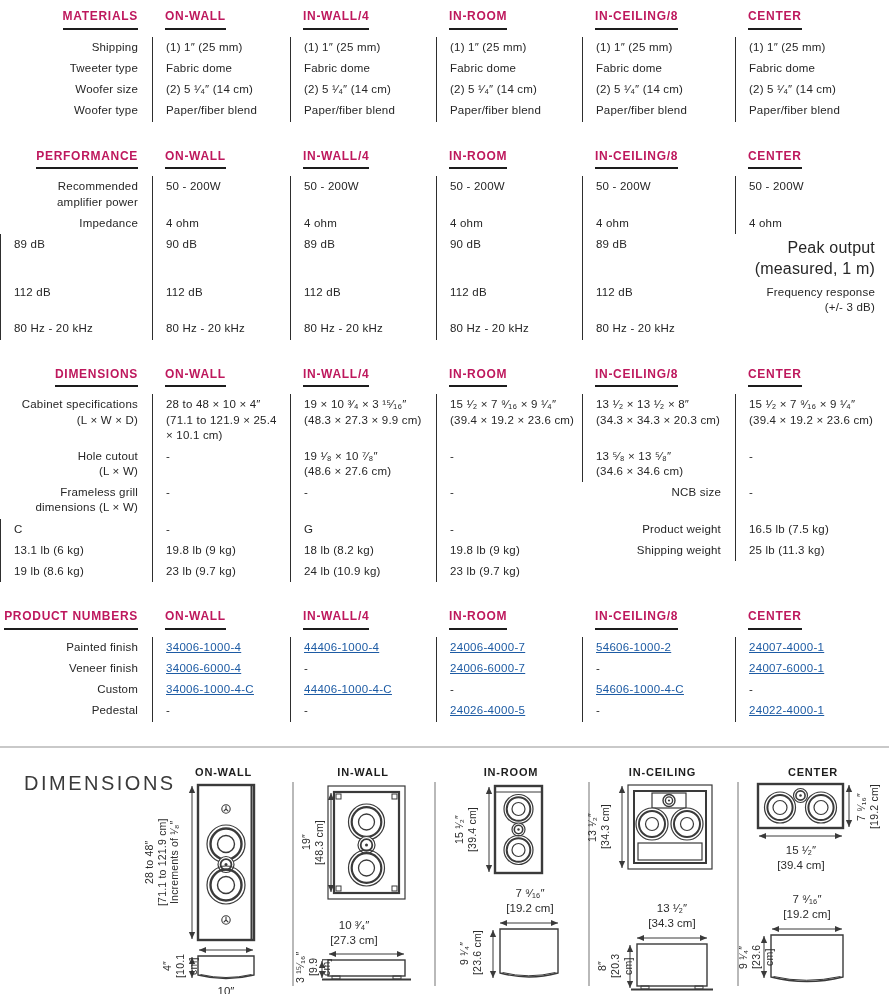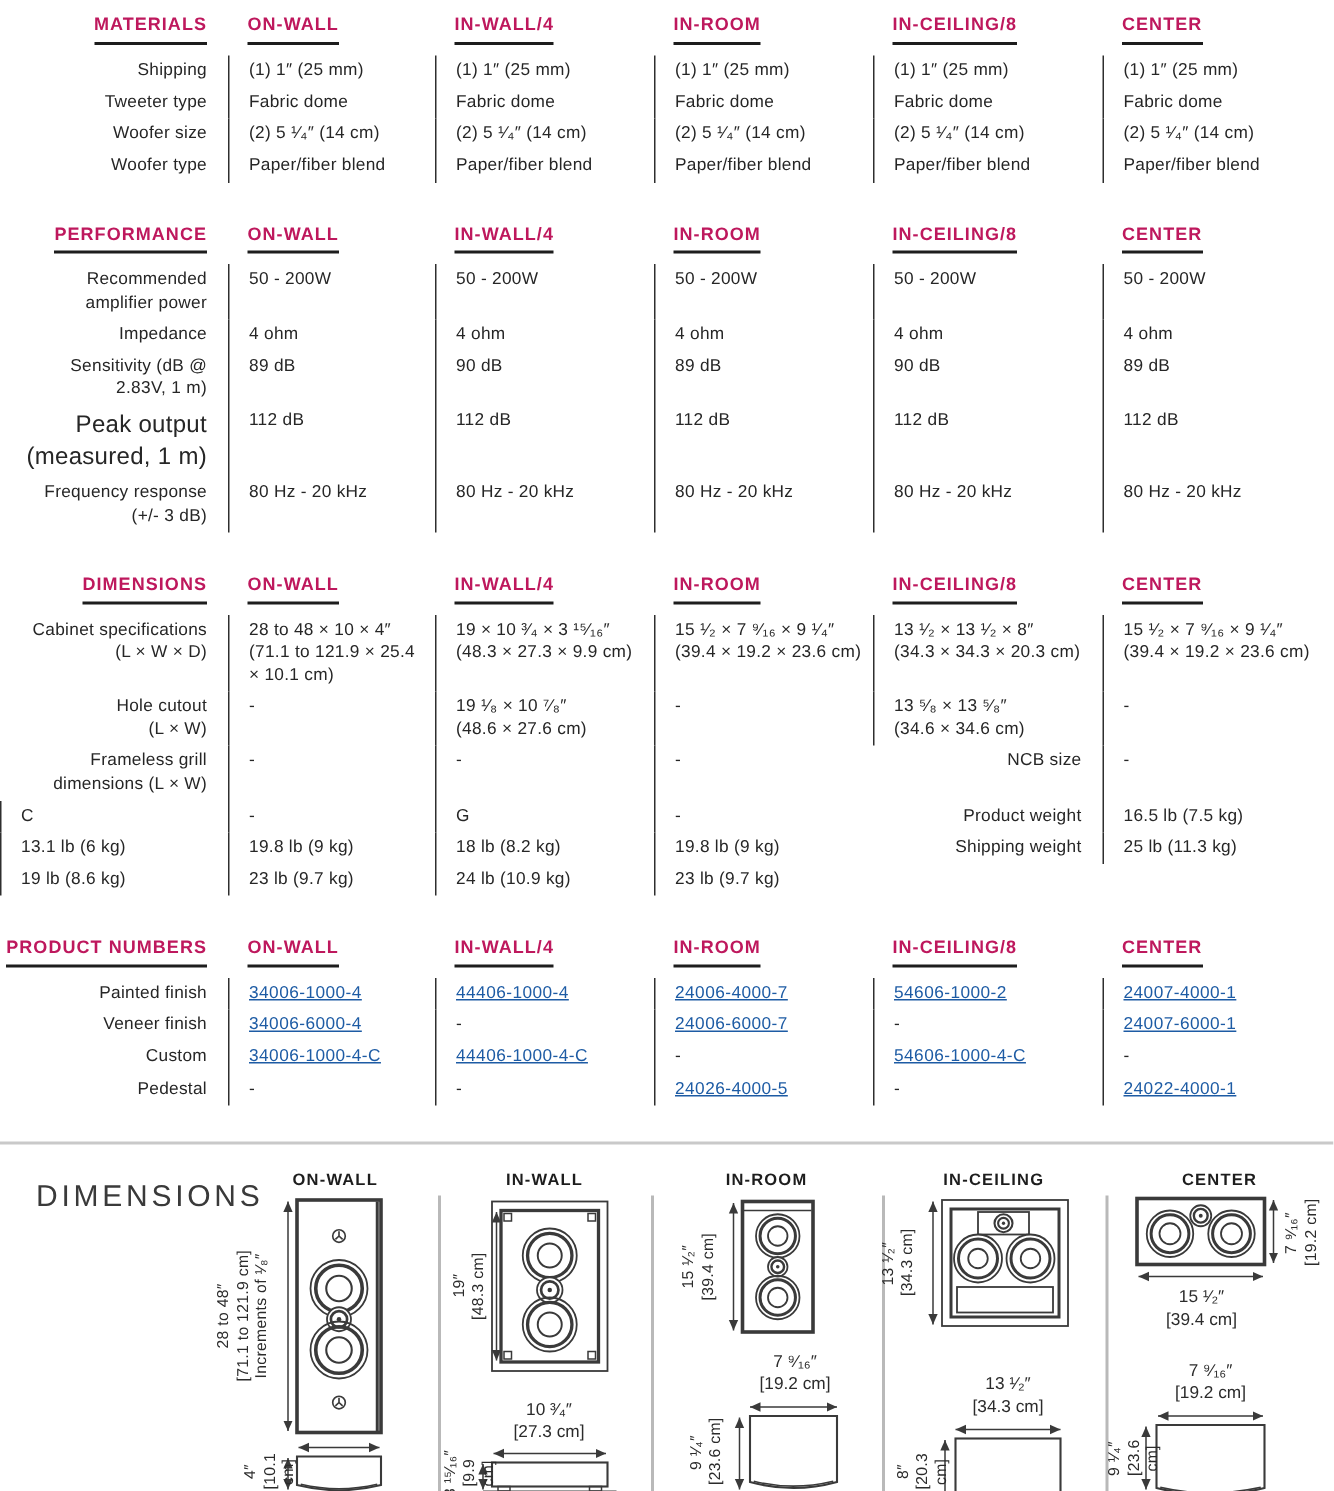--- a/index.html
+++ b/index.html
@@ -94,22 +94,20 @@
         <div class="cell val-cell body-cell">50 - 200W</div>
         <div class="cell val-cell body-cell">50 - 200W</div>
         <div class="cell val-cell body-cell">50 - 200W</div>
         <div class="cell val-cell body-cell">50 - 200W</div>
         <div class="cell label-cell">Impedance</div>
         <div class="cell val-cell body-cell">4 ohm</div>
         <div class="cell val-cell body-cell">4 ohm</div>
         <div class="cell val-cell body-cell">4 ohm</div>
         <div class="cell val-cell body-cell">4 ohm</div>
         <div class="cell val-cell body-cell">4 ohm</div>
-        <div class="cell label-cell">Sensitivity (dB @
-2.83V, 1 m)</div>
         <div class="cell val-cell body-cell">89 dB</div>
         <div class="cell val-cell body-cell">90 dB</div>
         <div class="cell val-cell body-cell">89 dB</div>
         <div class="cell val-cell body-cell">90 dB</div>
         <div class="cell val-cell body-cell">89 dB</div>
         <div class="cell label-cell emph">Peak output
 (measured, 1 m)</div>
         <div class="cell val-cell body-cell">112 dB</div>
         <div class="cell val-cell body-cell">112 dB</div>
         <div class="cell val-cell body-cell">112 dB</div>
@@ -301,21 +299,21 @@
             <rect x="40" y="194" width="8" height="3" stroke-width="1"></rect>
             <rect x="101" y="194" width="8" height="3" stroke-width="1"></rect>
             <line x1="30" y1="197.5" x2="119" y2="197.5" stroke-width="1.8"></line>
             <line class="dim" x1="30" y1="179" x2="30" y2="196" marker-start="url(#ah)" marker-end="url(#ah)"></line>
           </g>
         </svg>
         <div class="vlab" style="left:8px;top:4px;height:113px">
           <span>19″</span>
           <span>[48.3 cm]</span>
         </div>
-        <div class="hlab" style="left:14px;top:136px;width:120px">
+        <div class="hlab" style="left:2px;top:136px;width:120px">
           <span>10 ³⁄₄″</span>
           <span>[27.3 cm]</span>
         </div>
         <div class="vlab" style="left:2px;top:168px;height:34px">
           <span>3 ¹⁵⁄₁₆″</span>
           <span>[9.9 cm]</span>
         </div>
       </div>
     </div>
 

